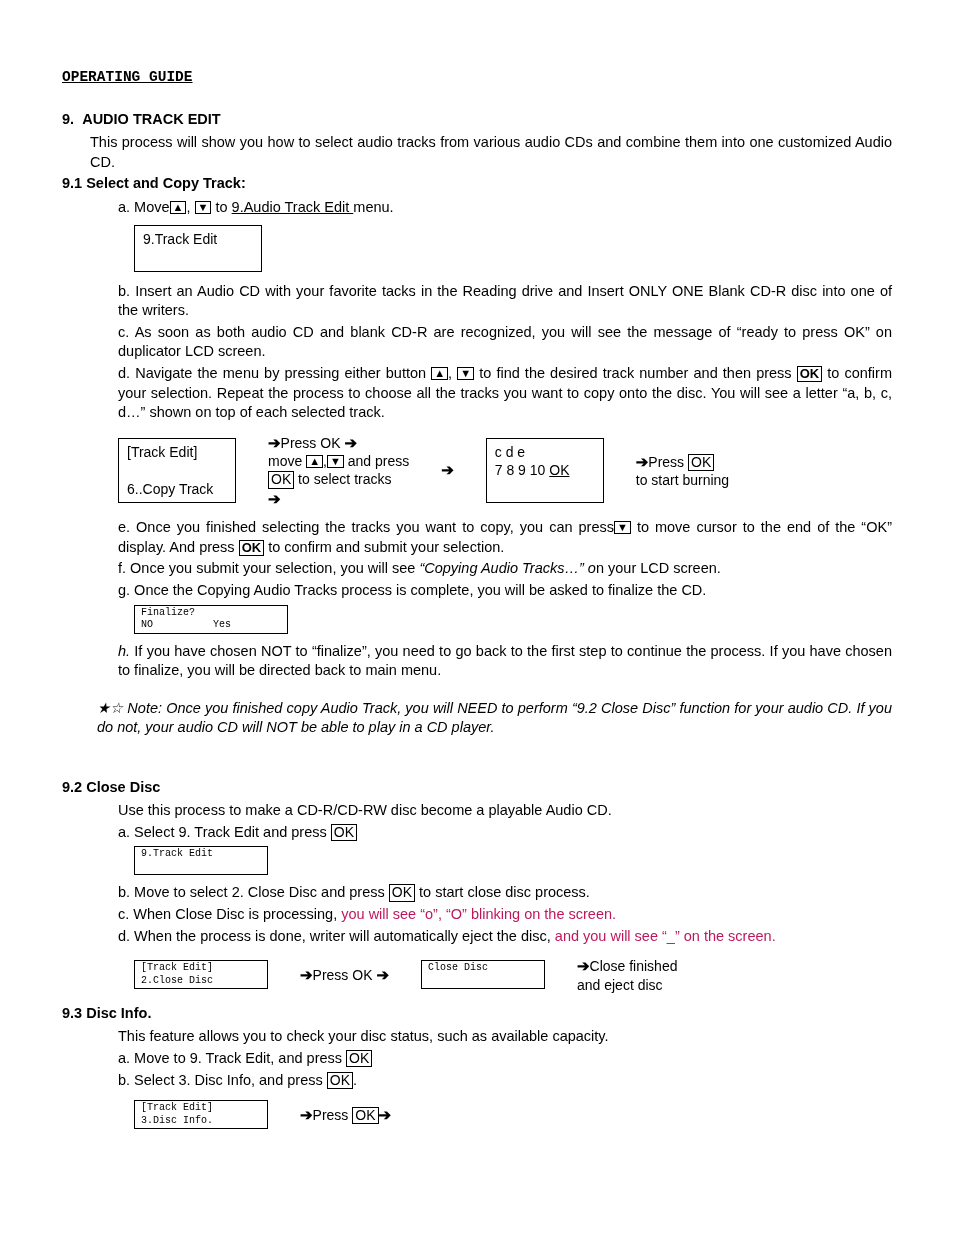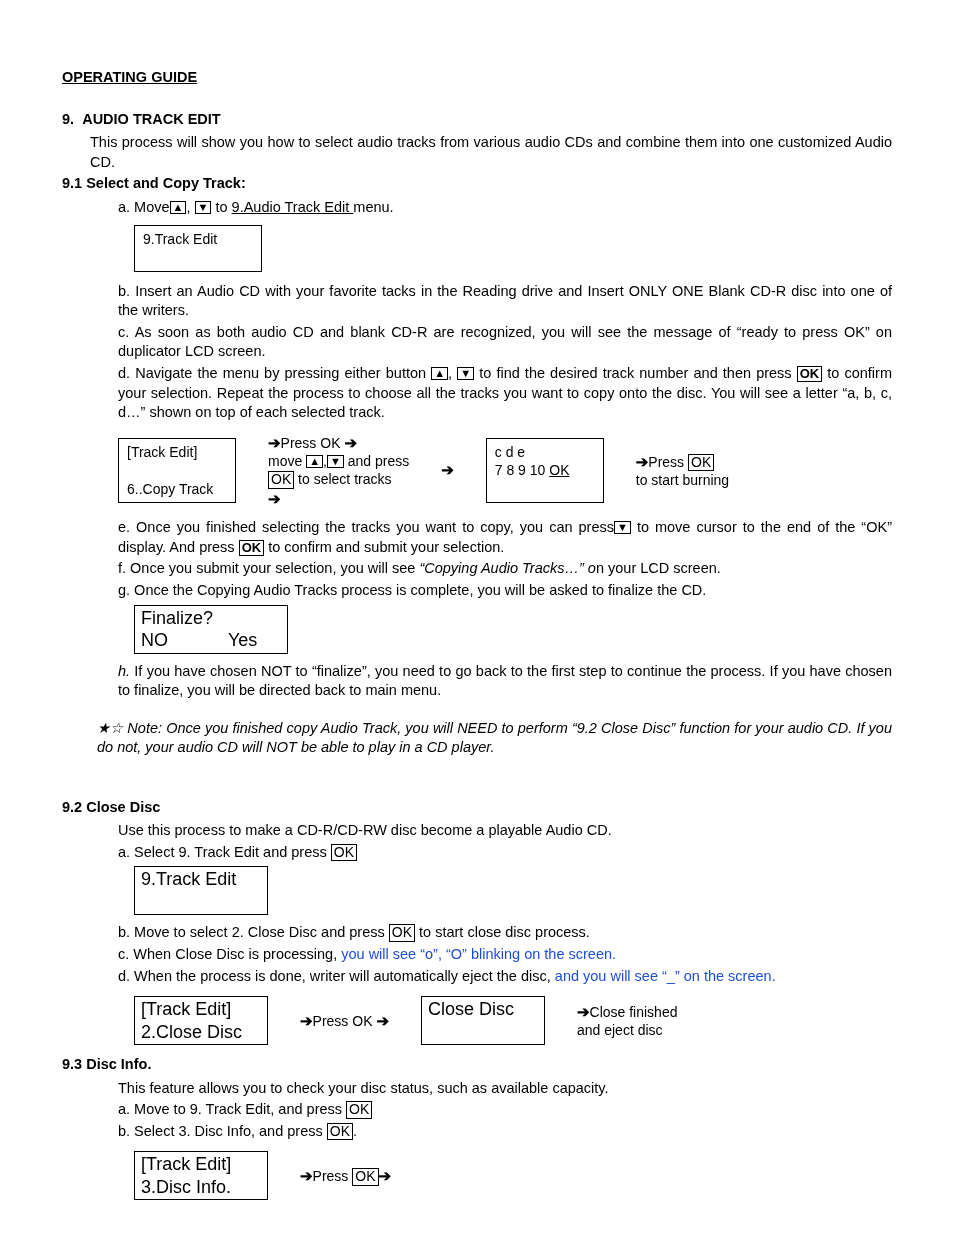--- a/index.html
+++ b/index.html
@@ -6,21 +6,21 @@
     font-family: Arial, Helvetica, sans-serif;
     font-size: 14.5px;
     line-height: 1.35;
     color: #000;
     background: #fff;
     margin: 0;
     padding: 68px 62px 50px 62px;
     width: 954px;
     box-sizing: border-box;
   }
-  .title { font-weight: bold; text-decoration: underline; margin-bottom: 22px; }
+  .title { font-weight: bold; text-decoration: underline; margin-bottom: 22px; font-family: Liberation Mono, monospace; }
   .h2 { font-weight: bold; margin-top: 10px; margin-bottom: 4px; }
   .h3 { font-weight: bold; margin-top: 0; margin-bottom: 4px; }
   .indent1 { margin-left: 28px; }
   .indent2 { margin-left: 56px; }
   .just { text-align: justify; }
   .icon-box {
     display: inline-block;
     border: 1.5px solid #000;
     font-size: 11px;
     line-height: 1;
@@ -52,29 +52,30 @@
     border: 1.5px solid #000;
     padding: 4px 8px;
     font-size: 14px;
     line-height: 1.3;
     vertical-align: middle;
   }
   .lcd-small {
     display: inline-block;
     border: 1.5px solid #000;
     padding: 1px 6px;
-    font-size: 18px;
+    font-size: 10px;
     line-height: 1.25;
+    font-family: Liberation Mono, monospace;
   }
   .flow { display: flex; align-items: center; gap: 32px; margin: 10px 0 10px 56px; flex-wrap: nowrap; }
   .flow .step { display: inline-block; font-size: 14px; line-height: 1.3; }
   .arrow { font-weight: bold; font-size: 15px; }
   .italic { font-style: italic; }
   .note { font-style: italic; }
-  .red { color: #1d4ed8; }
+  .red { color: #be185d; }
   .row { margin-bottom: 2px; }
   .lcd-wrap { margin: 8px 0 10px 72px; }
   .lcd-wrap2 { margin: 4px 0 8px 72px; }
 </style>
 </head>
 <body>
 
 <div class="title">OPERATING GUIDE</div>
 
 <div class="h2">

